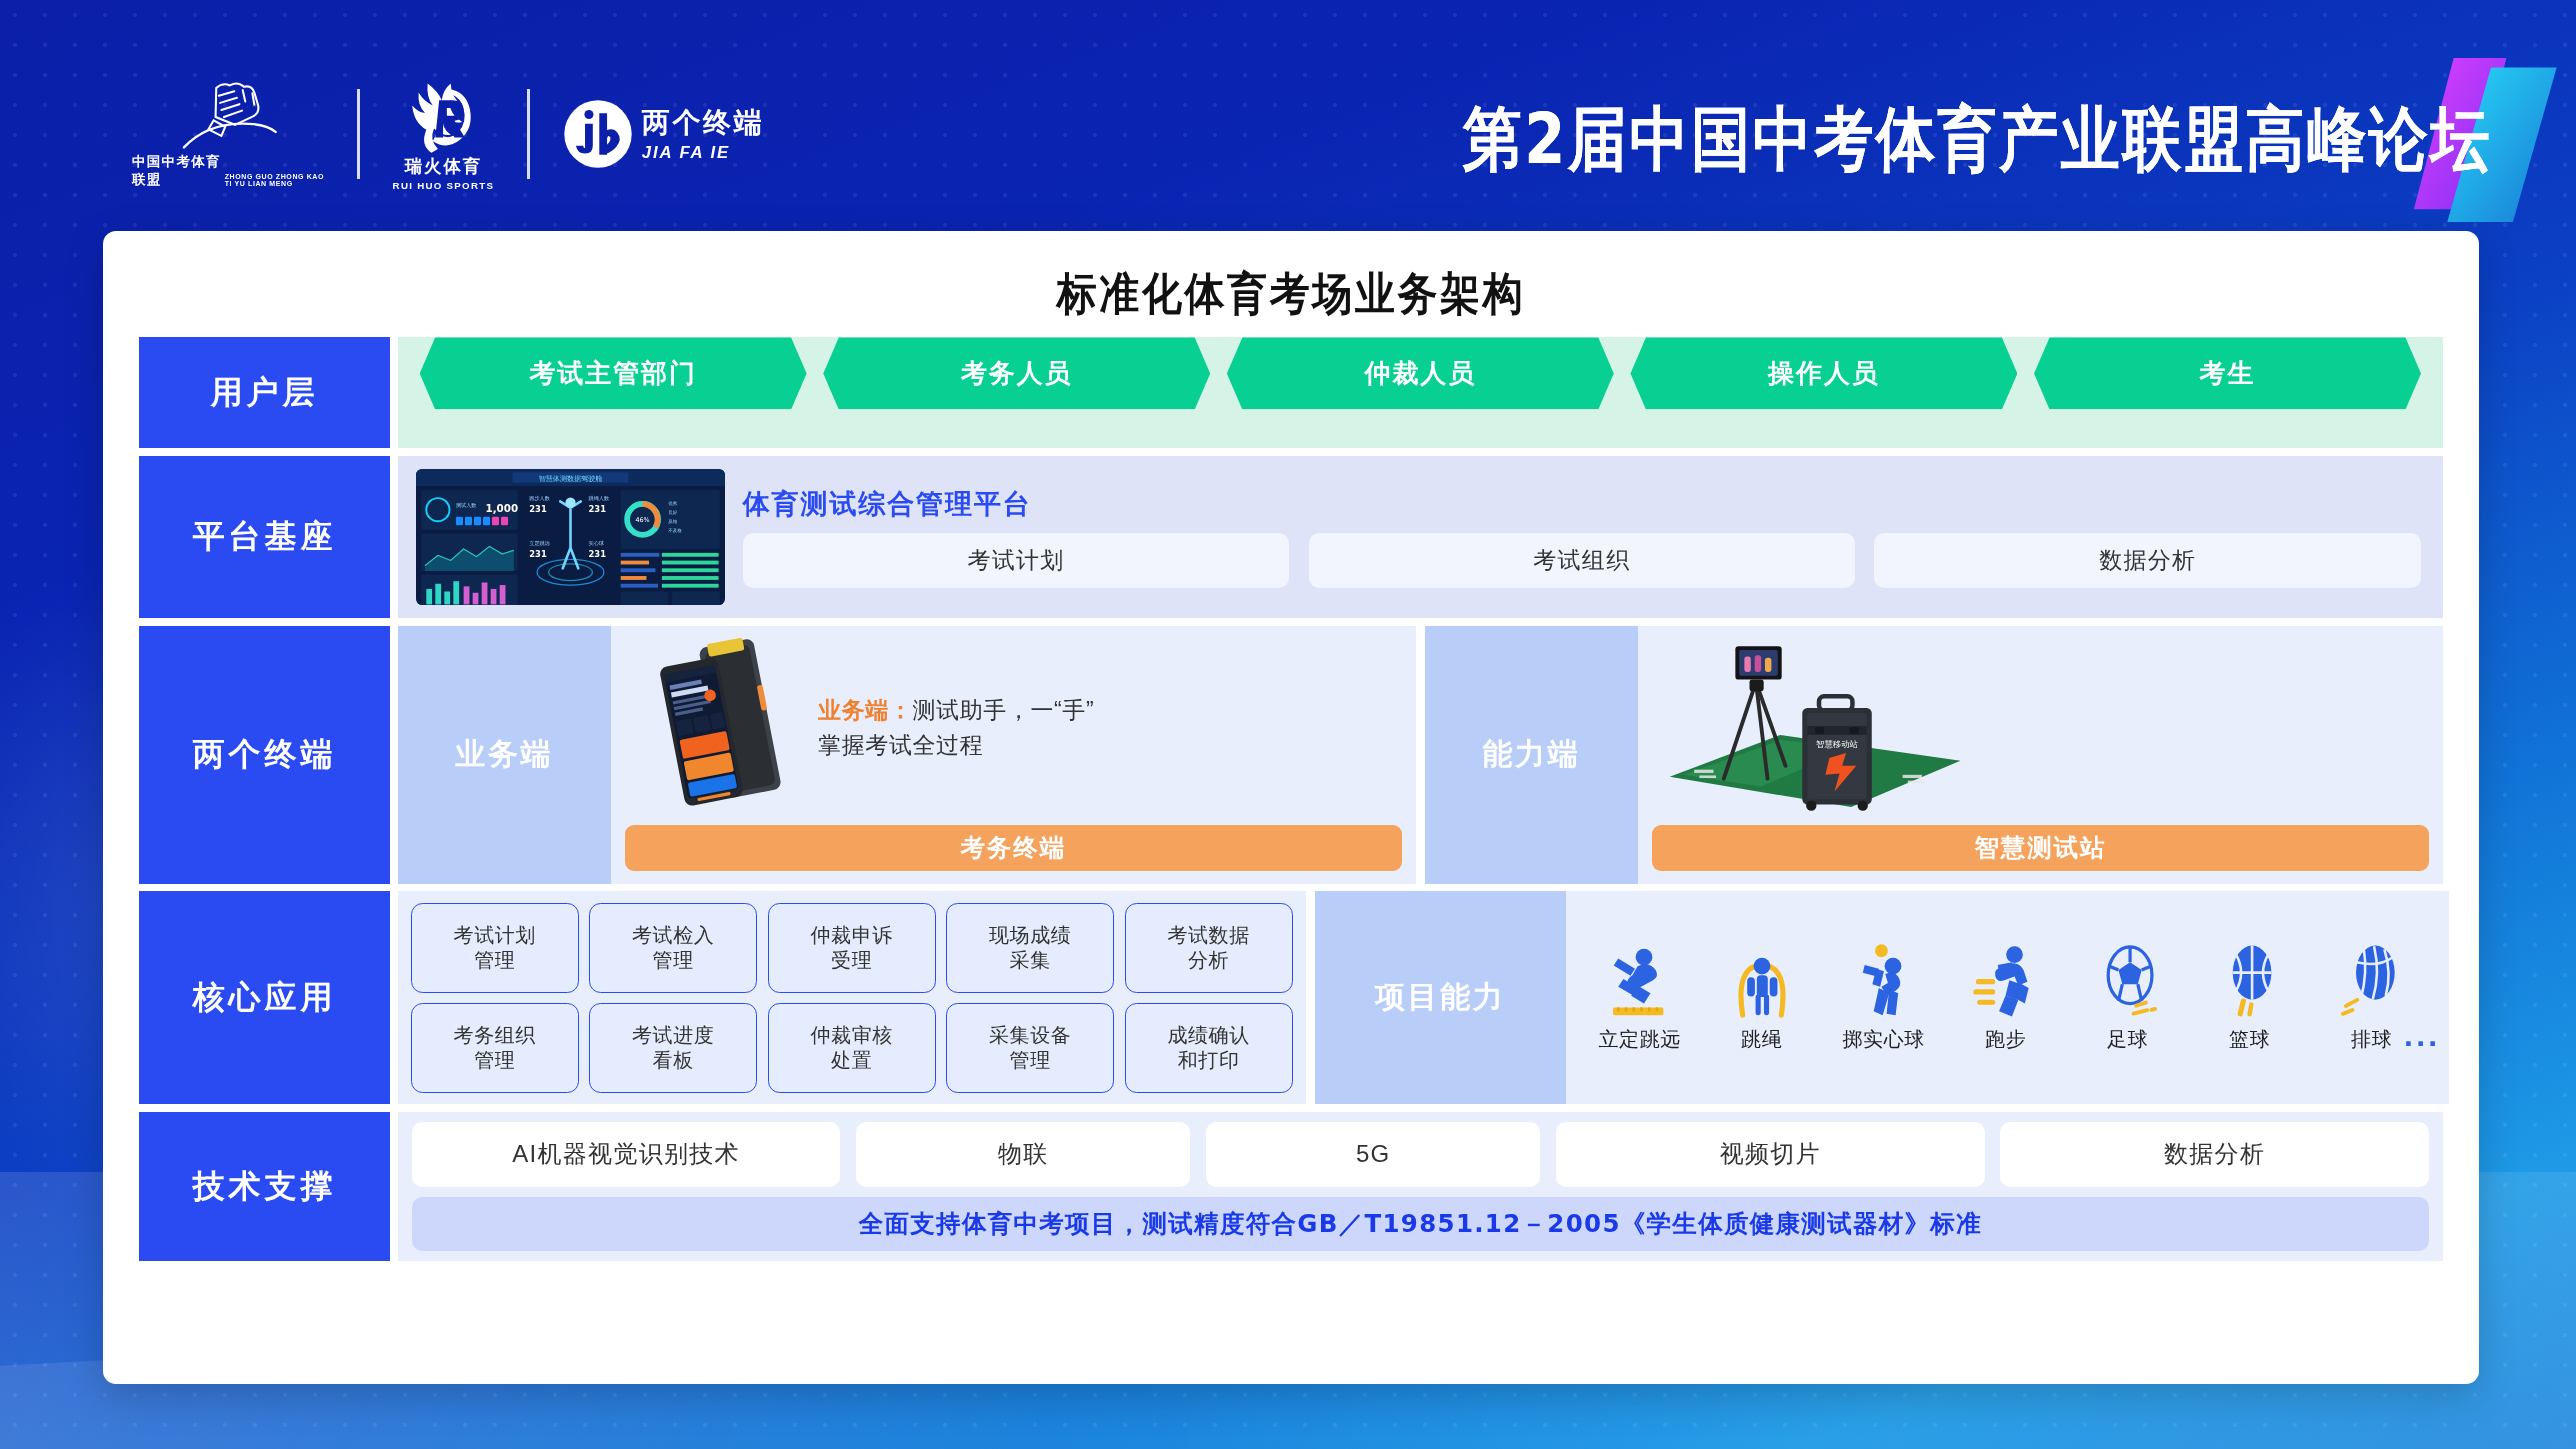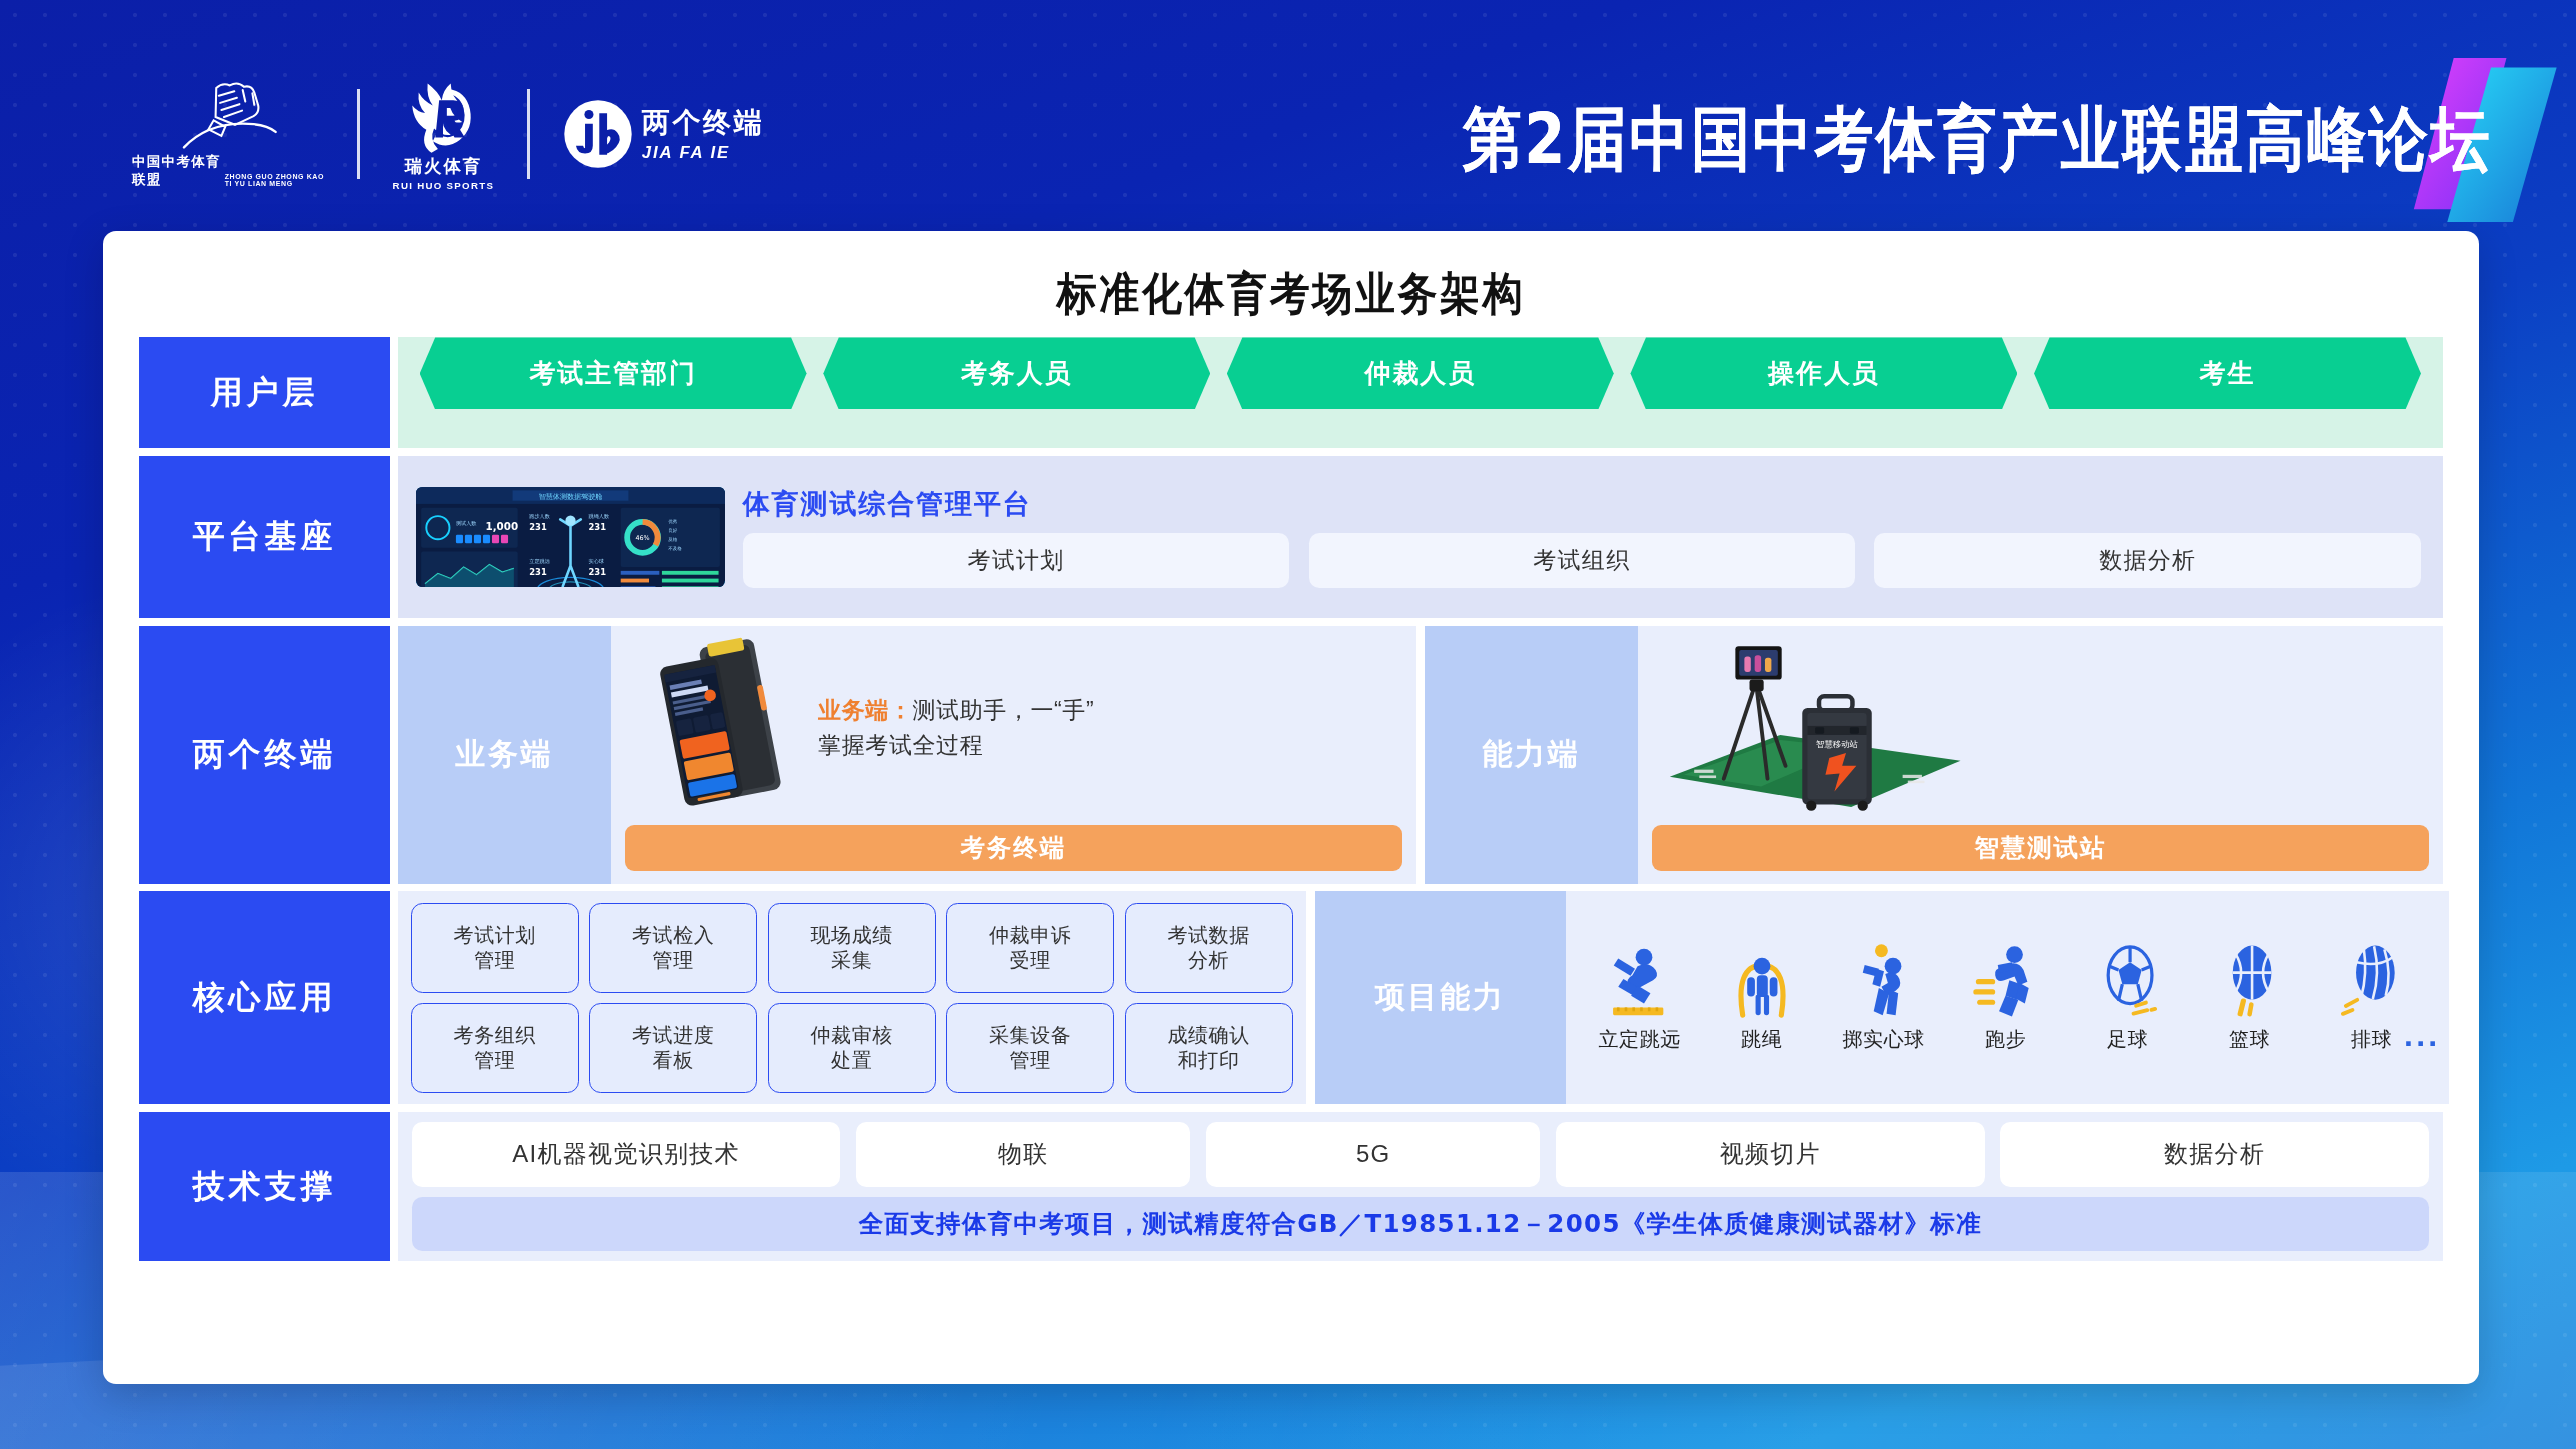--- a/index.html
+++ b/index.html
@@ -111,21 +111,21 @@
     clip-path: polygon(4% 0%, 96% 0%, 100% 50%, 96% 100%, 4% 100%, 0% 50%);
   }
 
   
   .r2 { height: 162px; }
   .platform {
     flex: 1; background: #dee3f7; display: flex; align-items: center;
     padding: 13px 22px 13px 18px; gap: 18px;
   }
   .dashboard {
-    flex: 0 0 309px; height: 100px; border-radius: 6.4px; overflow: hidden;
+    flex: 0 0 309px; height: 136px; border-radius: 6.4px; overflow: hidden;
     background: #0ea5e9;
   }
   .platform-right { flex: 1; display: flex; flex-direction: column; gap: 10.3px; }
   .platform-head {
     text-align: left; color: #2b4bf2; font-size: 27px; font-weight: 800;
     letter-spacing: 1.9px; font-family: "DejaVu Sans","Liberation Sans",sans-serif;
   }
   .platform-tiles { display: flex; gap: 19.3px; }
   .ptile {
     flex: 1; height: 55px; background: #f2f5fe; border-radius: 10.3px;
@@ -526,26 +526,26 @@
             <div class="coregrid">
               <div class="capp">
                   <span>考试计划</span>
                   <span>管理</span>
                 </div>
               <div class="capp">
                   <span>考试检入</span>
                   <span>管理</span>
                 </div>
               <div class="capp">
+                  <span>仲裁申诉</span>
+                  <span>受理</span>
+                </div>
+              <div class="capp">
                   <span>现场成绩</span>
                   <span>采集</span>
-                </div>
-              <div class="capp">
-                  <span>仲裁申诉</span>
-                  <span>受理</span>
                 </div>
               <div class="capp">
                   <span>考试数据</span>
                   <span>分析</span>
                 </div>
               <div class="capp">
                   <span>考务组织</span>
                   <span>管理</span>
                 </div>
               <div class="capp">

